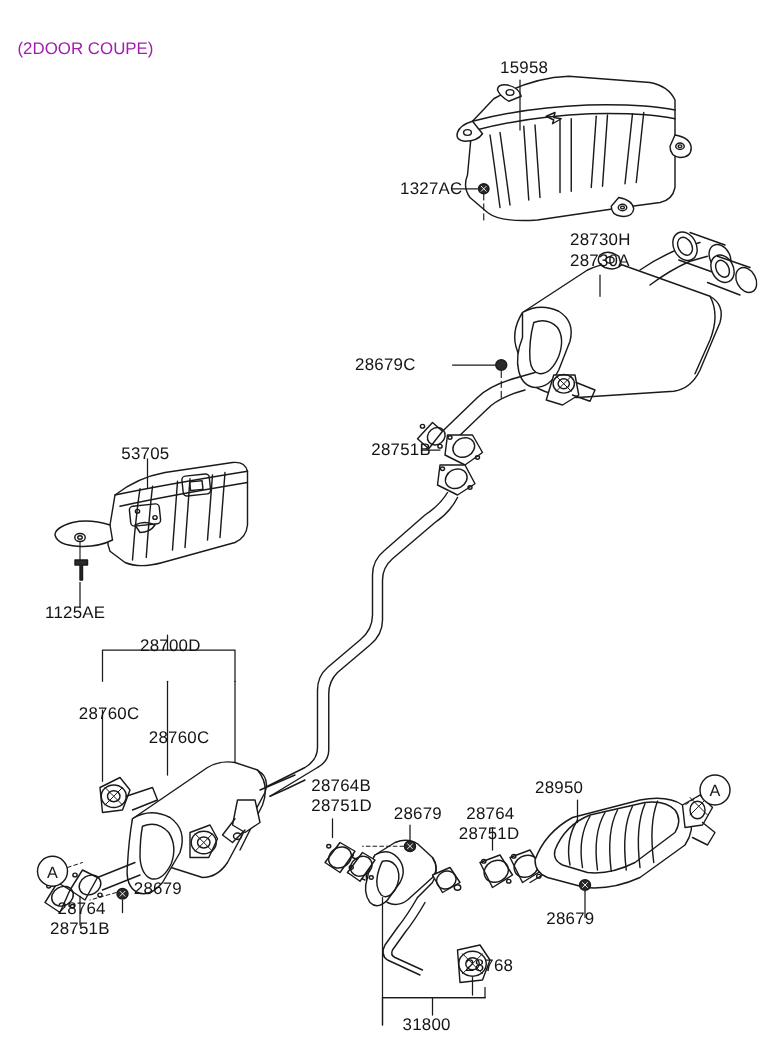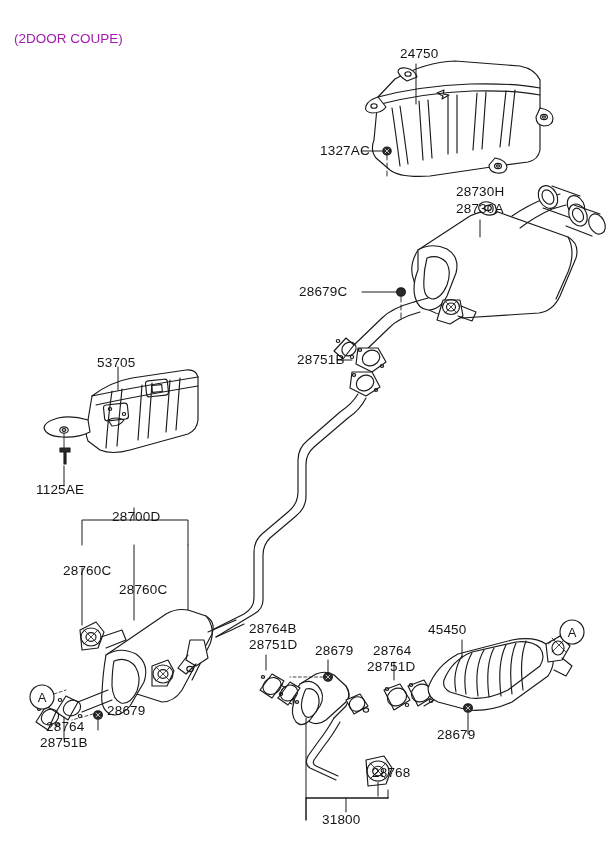--- a/index.html
+++ b/index.html
@@ -312,38 +312,38 @@
       <path d="M462 640 L462 658" stroke-width="1"></path>
 
       <circle cx="572" cy="632" r="12" fill="#fff"></circle>
       <text x="572" y="637" font-family="Liberation Sans, sans-serif" font-size="13" text-anchor="middle" fill="#1a1a1a" stroke="none">A</text>
       <path d="M560 636 L548 644" stroke-width=".8" stroke-dasharray="3,2.4"></path>
     </g>
 
   </g>
 </svg>
 
-<div class="lbl" style="left:400px;top:46px">24750</div>
+<div class="lbl" style="left:400px;top:46px">15958</div>
 <div class="lbl" style="left:320px;top:143px">1327AC</div>
 <div class="lbl" style="left:456px;top:184px">28730H</div>
 <div class="lbl" style="left:456px;top:201px">28730A</div>
-<div class="lbl" style="left:299px;top:284px">28679C</div>
+<div class="lbl" style="left:284px;top:284px">28679C</div>
 <div class="lbl" style="left:297px;top:352px">28751B</div>
 
 <div class="lbl" style="left:97px;top:355px">53705</div>
 <div class="lbl" style="left:36px;top:482px">1125AE</div>
 
 <div class="lbl" style="left:112px;top:509px">28700D</div>
 <div class="lbl" style="left:63px;top:563px">28760C</div>
 <div class="lbl" style="left:119px;top:582px">28760C</div>
 <div class="lbl" style="left:107px;top:703px">28679</div>
 <div class="lbl" style="left:46px;top:719px">28764</div>
 <div class="lbl" style="left:40px;top:735px">28751B</div>
 
 <div class="lbl" style="left:249px;top:621px">28764B</div>
 <div class="lbl" style="left:249px;top:637px">28751D</div>
 <div class="lbl" style="left:315px;top:643px">28679</div>
 <div class="lbl" style="left:373px;top:643px">28764</div>
 <div class="lbl" style="left:367px;top:659px">28751D</div>
-<div class="lbl" style="left:428px;top:622px">45450</div>
+<div class="lbl" style="left:428px;top:622px">28950</div>
 <div class="lbl" style="left:437px;top:727px">28679</div>
 <div class="lbl" style="left:372px;top:765px">28768</div>
 <div class="lbl" style="left:322px;top:812px">31800</div>
 
 </body></html>

